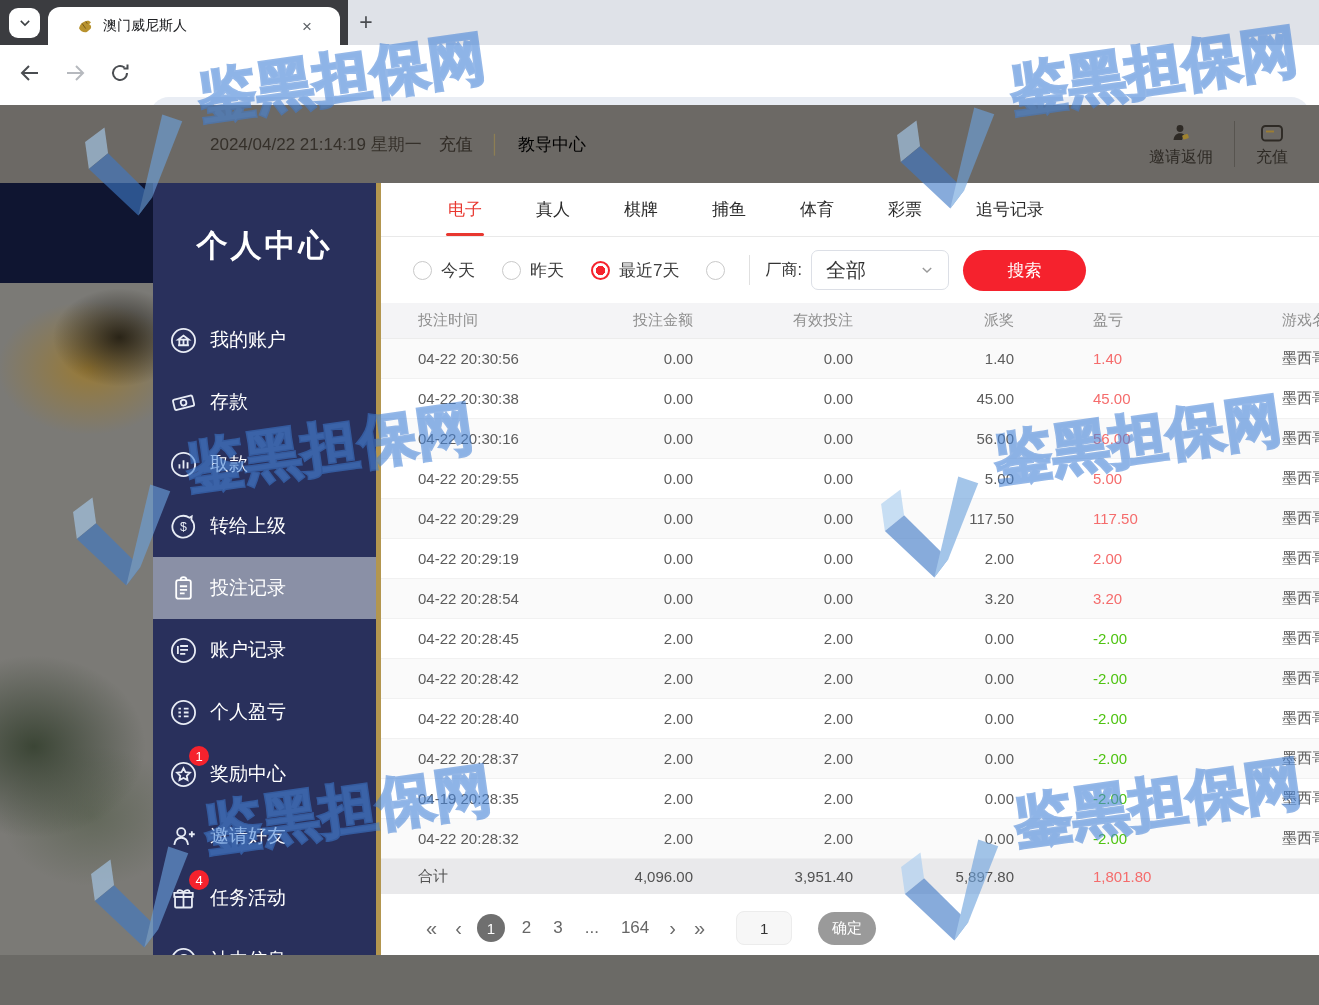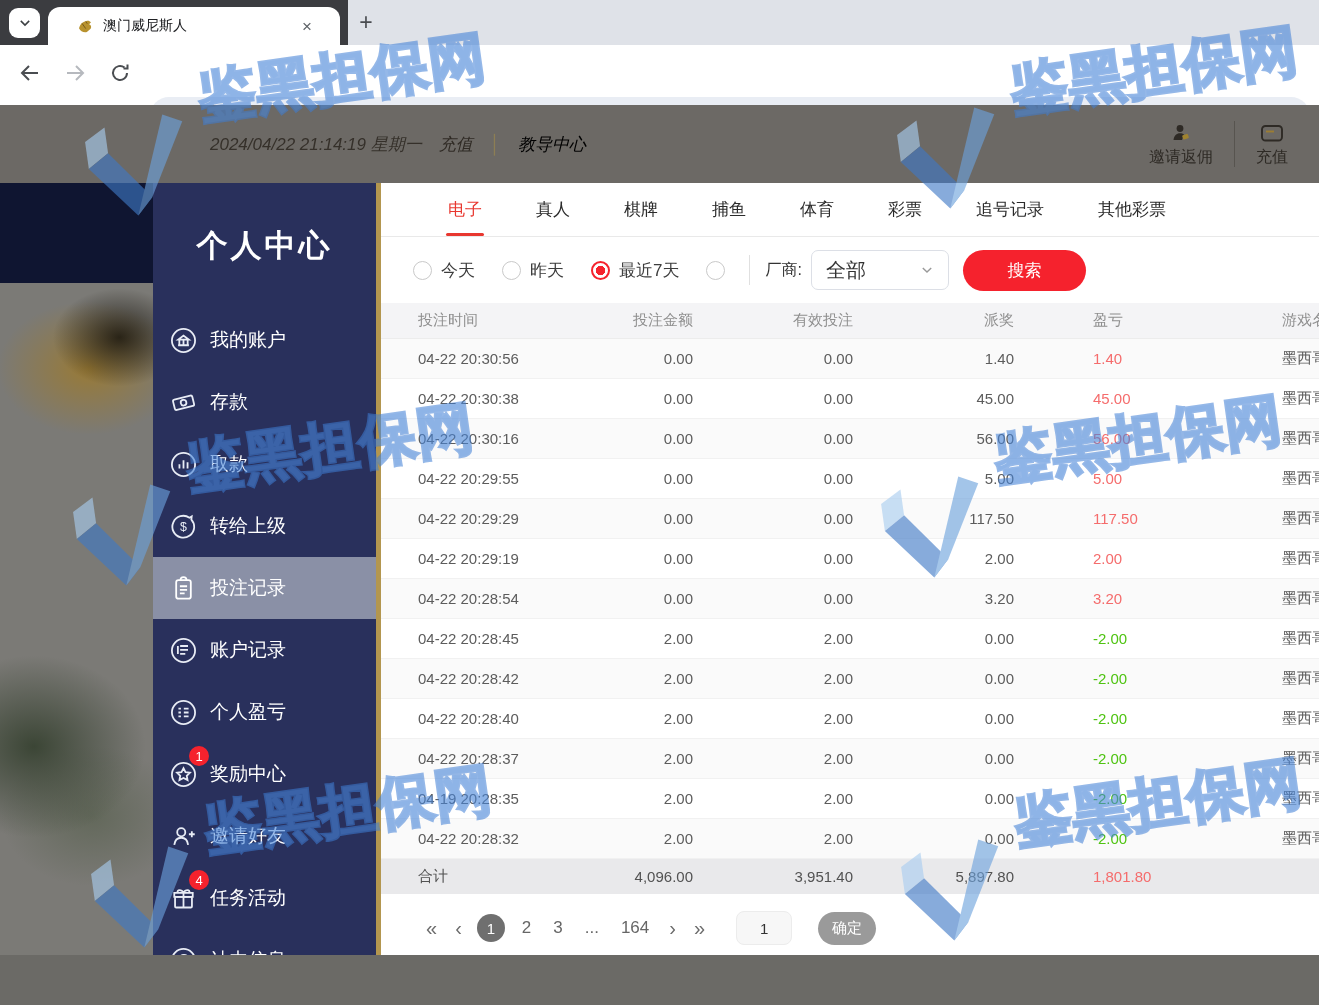--- a/index.html
+++ b/index.html
@@ -18,21 +18,21 @@
   .tab-title { flex:1; font-size:14px; color:#202124; white-space:nowrap; overflow:hidden; }
   .tab-close { color:#5f6368; font-size:17px; line-height:1; }
   .new-tab-btn { position:absolute; left:352px; top:8px; width:28px; height:28px; color:#494c50; font-size:23px;
     display:flex; align-items:center; justify-content:center; }
   .toolbar { position:absolute; left:0; top:45px; width:1319px; height:60px; background:#fff; }
   .nav-ic { position:absolute; top:16px; }
   .omnibox { position:absolute; left:150px; top:52px; width:1160px; height:38px; background:#e9edf4;
     border-radius:19px; display:flex; align-items:center; padding:0 17px; gap:13px; font-size:16px; color:#202124; }
   
   .site-header { position:absolute; left:0; top:105px; width:1319px; height:78px; background:#6c6965; }
-  .header-left { position:absolute; left:210px; top:0; height:100%; display:flex; align-items:center; gap:17px; font-size:17px;font-style:italic; }
+  .header-left { position:absolute; left:210px; top:0; height:100%; display:flex; align-items:center; gap:17px; font-size:17px; }
   .datetime { color:#35302a; }
   .hdr-recharge { color:#2f2a24; }
   .hdr-sep { color:#8d7e54; font-size:18px; }
   .hdr-tutorial { color:#000000; }
   .header-right { position:absolute; right:10px; top:0; height:100%; display:flex; align-items:center; }
   .hdr-item { display:flex; flex-direction:column; align-items:center; gap:2px; padding:0 21px; font-size:16px; color:#2e2a25; }
   .hdr-vdiv { width:1px; height:46px; background:#57544f; }
   
   .left-bg { position:absolute; left:0; top:183px; width:153px; height:772px;
     background:
@@ -257,21 +257,20 @@
 
 <div class="content">
   <div class="tabs-row">
     <div class="tab-item active">电子</div>
     <div class="tab-item">真人</div>
     <div class="tab-item">棋牌</div>
     <div class="tab-item">捕鱼</div>
     <div class="tab-item">体育</div>
     <div class="tab-item">彩票</div>
     <div class="tab-item">追号记录</div>
-    <div class="tab-item">其他彩票</div>
   </div>
 
   <div class="filter-row">
     <span class="radio"></span>
     <span class="radio-label">今天</span>
     <span class="radio"></span>
     <span class="radio-label">昨天</span>
     <span class="radio checked"></span>
     <span class="radio-label">最近7天</span>
     <span class="radio"></span>

